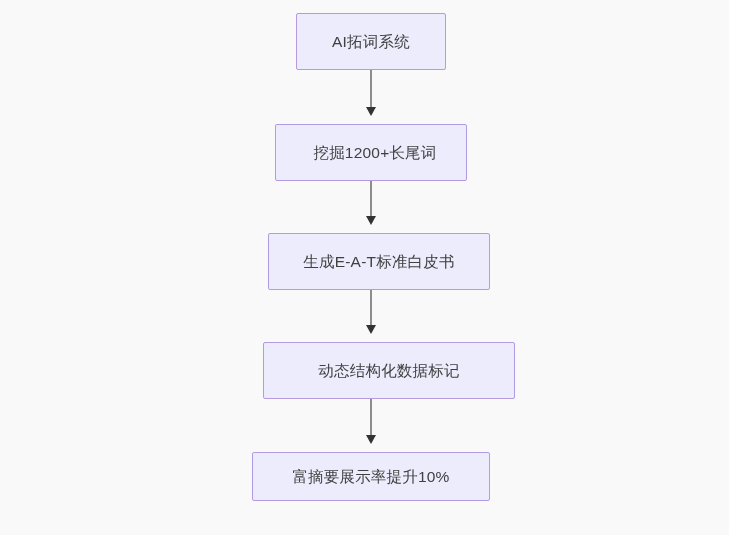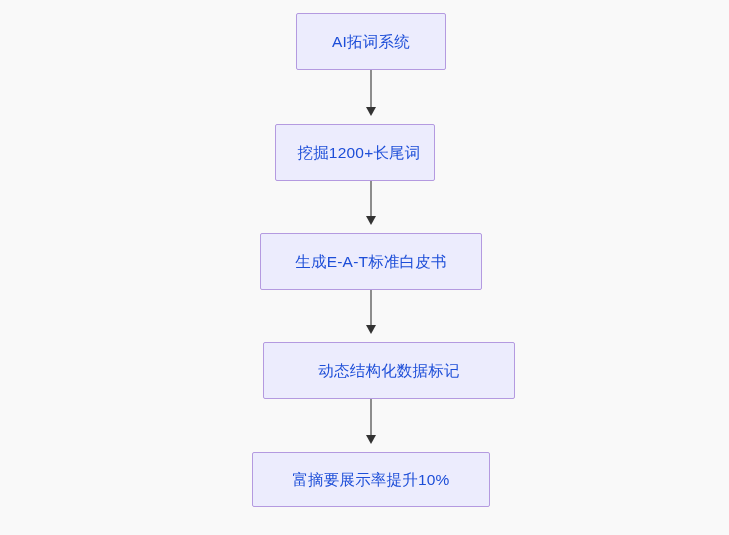--- a/index.html
+++ b/index.html
@@ -20,21 +20,21 @@
   }
   .flow-node {
     position: absolute;
     box-sizing: border-box;
     background: #ececfd;
     border: 1.6px solid #b49ae0;
     border-radius: 2px;
     display: flex;
     align-items: center;
     justify-content: center;
-    color: #1d4ed8;
+    color: #404040;
     font-size: 15.5px;
     line-height: 1;
     letter-spacing: 0.2px;
     white-space: nowrap;
   }
   .flow-node .node-label {
     display: block;
     padding: 0 2px;
   }
   .edge {
@@ -76,26 +76,26 @@
     <div class="edge-head" style="top: 35px;"></div>
   </div>
   <div class="edge" style="left: 370px; top: 399px; width: 2px; height: 45px;">
     <div class="edge-line" style="height: 38px;"></div>
     <div class="edge-head" style="top: 36px;"></div>
   </div>
 
   <div class="flow-node" style="left: 296px; top: 13px; width: 150px; height: 57px;">
     <span class="node-label">AI拓词系统</span>
   </div>
-  <div class="flow-node" style="left: 275px; top: 124px; width: 160px; height: 57px; padding-left: 8px;">
+  <div class="flow-node" style="left: 275px; top: 124px; width: 192px; height: 57px; padding-left: 8px;">
     <span class="node-label">挖掘1200+长尾词</span>
   </div>
-  <div class="flow-node" style="left: 260px; top: 233px; width: 222px; height: 57px;">
+  <div class="flow-node" style="left: 268px; top: 233px; width: 222px; height: 57px;">
     <span class="node-label">生成E-A-T标准白皮书</span>
   </div>
   <div class="flow-node" style="left: 263px; top: 342px; width: 252px; height: 57px;">
     <span class="node-label">动态结构化数据标记</span>
   </div>
-  <div class="flow-node" style="left: 252px; top: 452px; width: 238px; height: 55px;">
+  <div class="flow-node" style="left: 252px; top: 452px; width: 238px; height: 49px;">
     <span class="node-label">富摘要展示率提升10%</span>
   </div>
 
 </div>
 
 </body></html>

